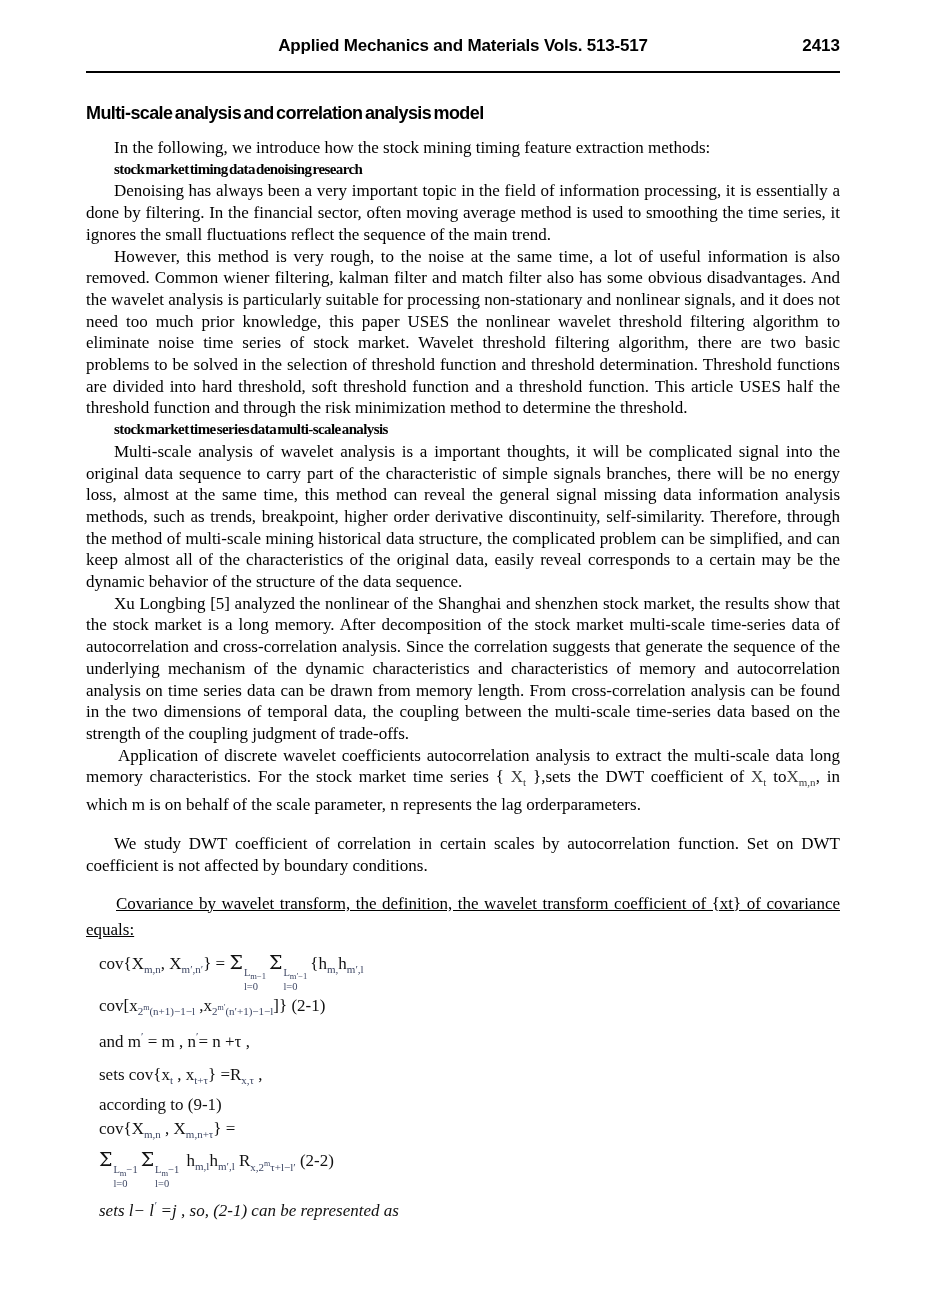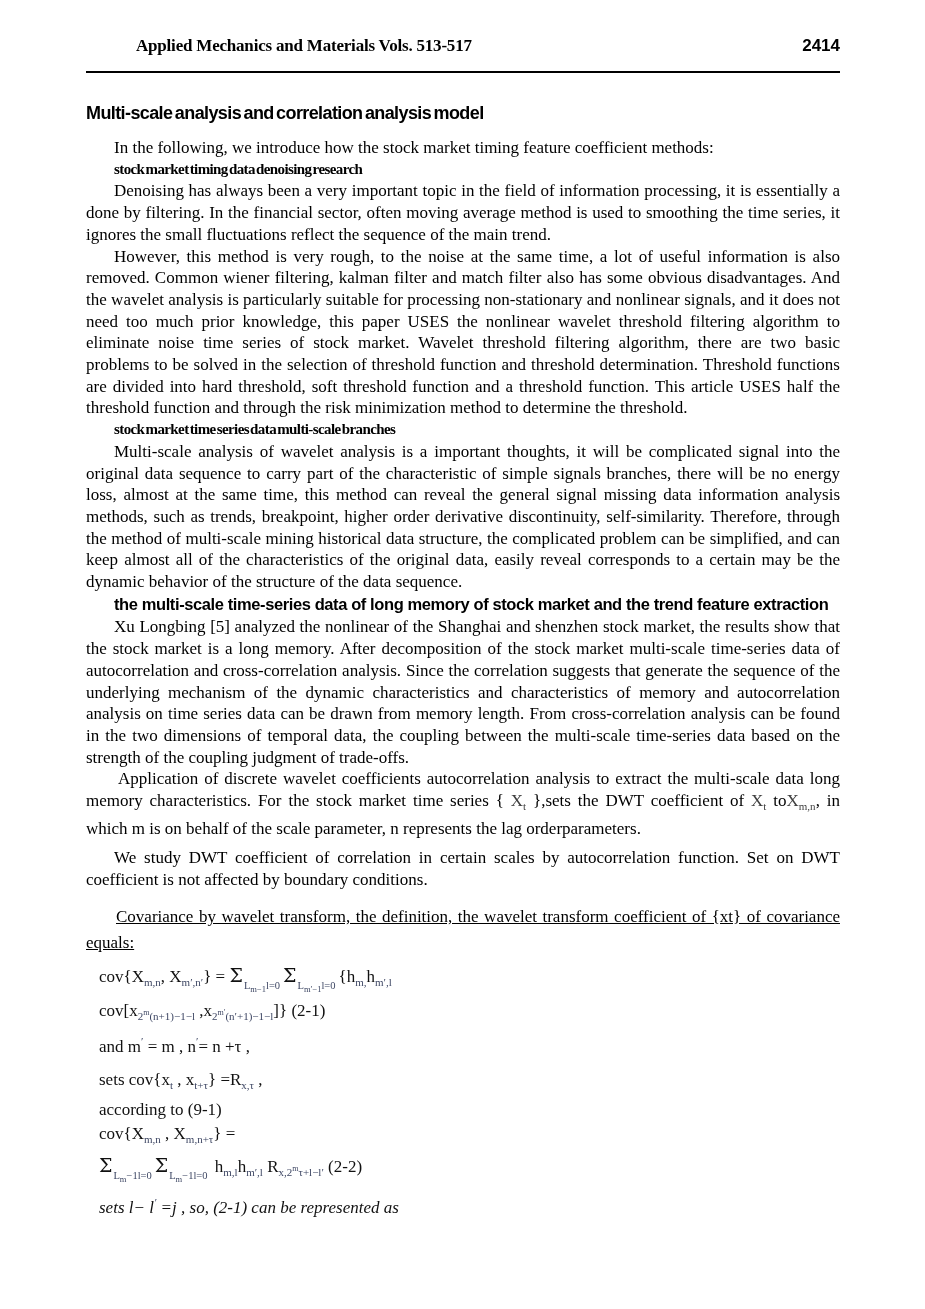--- a/index.html
+++ b/index.html
@@ -11,21 +11,21 @@
     color:#000;
   }
   
   .running-head {
     display:flex; align-items:baseline;
     font-family:"Liberation Sans", sans-serif;
     font-weight:bold; font-size:17px;
     padding-top:6px;
   }
   .rh-spacer { width:50px; }
-  .rh-title { flex:1; letter-spacing:-0.2px;font-family:Liberation Serif, serif; }
+  .rh-title { flex:1; text-align:center; letter-spacing:-0.2px; }
   .rh-page { width:50px; text-align:right; }
   .head-rule { border:none; border-top:2px solid #000; margin-top:15px; }
 
   
   .h-main {
     font-family:"Liberation Sans", sans-serif;
     font-weight:bold; font-size:18px;
     letter-spacing:-0.6px; word-spacing:-2px;
     margin-top:30px; margin-bottom:13px;
   }
@@ -60,55 +60,54 @@
   }
   .math-line sub { font-size:11px; color:#3d4663; }
   .math-line sup { font-size:11px; color:#3d4663; }
   .math-line sub sup, .math-line sup sub { font-size:8px; }
   .ml-tight { line-height:23.5px; }
   .ml-gap { margin-top:10px; }
   .im { color:#404040; }
   .im sub { font-size:11px; }
   .sg { font-family:"DejaVu Serif", serif; font-size:19px; }
   .lm {
-    display:inline-flex; flex-direction:row; align-items:flex-start;
+    display:inline-flex; flex-direction:column; align-items:flex-start;
     font-size:10.5px; line-height:1.05;
     vertical-align:-7px; margin:0 3px 0 1px;
     color:#3d4663;
   }
   .lm span { white-space:nowrap; }
   .lm sub { font-size:8.5px; }
 </style>
 </head>
 <body>
 
 <div class="page">
 
   <div class="running-head">
     <div class="rh-spacer"></div>
     <div class="rh-title">Applied Mechanics and Materials Vols. 513-517</div>
-    <div class="rh-page">2414</div>
+    <div class="rh-page">2413</div>
   </div>
   <hr class="head-rule">
 
   <div class="h-main">Multi-scale analysis and correlation analysis model</div>
 
-  <p class="body-par">In the following, we introduce how the stock market timing feature coefficient methods:</p>
+  <p class="body-par">In the following, we introduce how the stock mining timing feature extraction methods:</p>
 
   <div class="h-run">stock market timing data denoising research</div>
   <p class="body-par">Denoising has always been a very important topic in the field of information processing, it is essentially a done by filtering. In the financial sector, often moving average method is used to smoothing the time series, it ignores the small fluctuations reflect the sequence of the main trend.</p>
   <p class="body-par">However, this method is very rough, to the noise at the same time, a lot of useful information is also removed. Common wiener filtering, kalman filter and match filter also has some obvious disadvantages. And the wavelet analysis is particularly suitable for processing non-stationary and nonlinear signals, and it does not need too much prior knowledge, this paper USES the nonlinear wavelet threshold filtering algorithm to eliminate noise time series of stock market. Wavelet threshold filtering algorithm, there are two basic problems to be solved in the selection of threshold function and threshold determination. Threshold functions are divided into hard threshold, soft threshold function and a threshold function. This article USES half the threshold function and through the risk minimization method to determine the threshold.</p>
 
-  <div class="h-run">stock market time series data multi-scale branches</div>
+  <div class="h-run">stock market time series data multi-scale analysis</div>
   <p class="body-par">Multi-scale analysis of wavelet analysis is a important thoughts, it will be complicated signal into the original data sequence to carry part of the characteristic of simple signals branches, there will be no energy loss, almost at the same time, this method can reveal the general signal missing data information analysis methods, such as trends, breakpoint, higher order derivative discontinuity, self-similarity. Therefore, through the method of multi-scale mining historical data structure, the complicated problem can be simplified, and can keep almost all of the characteristics of the original data, easily reveal corresponds to a certain may be the dynamic behavior of the structure of the data sequence.</p>
 
-  <div class="h-run-long">the multi-scale time-series data of long memory of stock market and the trend feature extraction</div>
   <p class="body-par">Xu Longbing [5] analyzed the nonlinear of the Shanghai and shenzhen stock market, the results show that the stock market is a long memory. After decomposition of the stock market multi-scale time-series data of autocorrelation and cross-correlation analysis. Since the correlation suggests that generate the sequence of the underlying mechanism of the dynamic characteristics and characteristics of memory and autocorrelation analysis on time series data can be drawn from memory length. From cross-correlation analysis can be found in the two dimensions of temporal data, the coupling between the multi-scale time-series data based on the strength of the coupling judgment of trade-offs.</p>
   <p class="body-par" style="text-indent:32px;">Application of discrete wavelet coefficients autocorrelation analysis to extract the multi-scale data long memory characteristics. For the stock market time series { <span class="im">X<sub>t</sub></span> },sets the DWT coefficient of <span class="im">X<sub>t</sub></span> to<span class="im">X<sub>m,n</sub></span>, in which m is on behalf of the scale parameter, n represents the lag orderparameters.</p>
-  <p class="body-par" style="margin-top:7px;">We study DWT coefficient of correlation in certain scales by autocorrelation function. Set on DWT coefficient is not affected by boundary conditions.</p>
+  <p class="body-par" style="margin-top:17px;">We study DWT coefficient of correlation in certain scales by autocorrelation function. Set on DWT coefficient is not affected by boundary conditions.</p>
   <p class="body-par loose" style="text-indent:30px;">Covariance by wavelet transform, the definition, the wavelet transform coefficient of {xt} of covariance equals:</p>
 
   <div class="math-block">
     <div class="math-line">cov{X<sub>m,n</sub>, X<sub>m′,n′</sub>} = <span class="sg">Σ</span><span class="lm">
           <span>L<sub>m−1</sub></span>
           <span>l=0</span>
         </span><span class="sg">Σ</span><span class="lm">
           <span>L<sub>m′−1</sub></span>
           <span>l=0</span>
         </span>{h<sub>m,</sub>h<sub>m′,l</sub></div>

